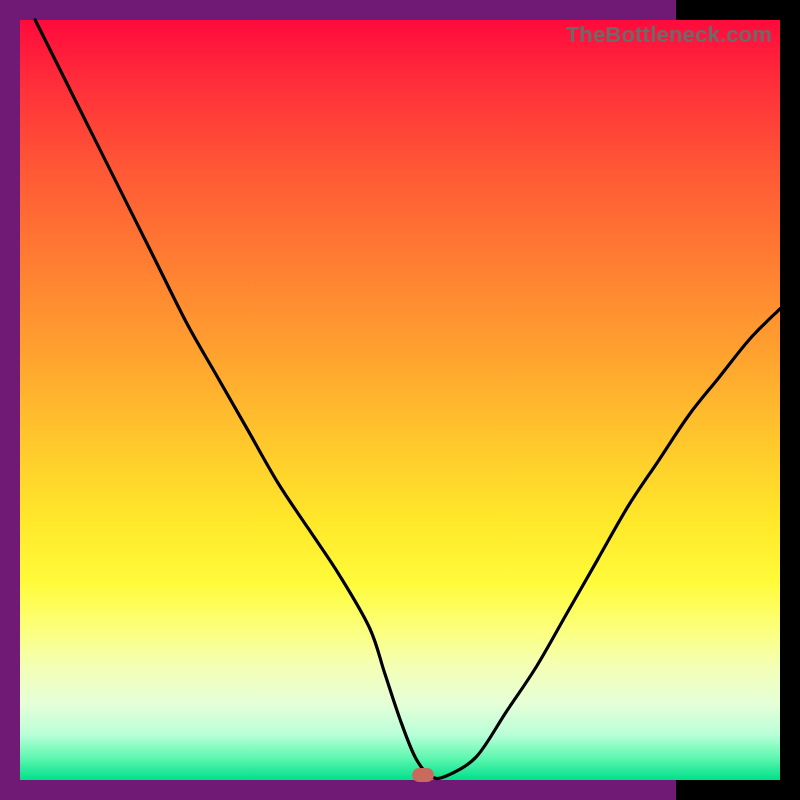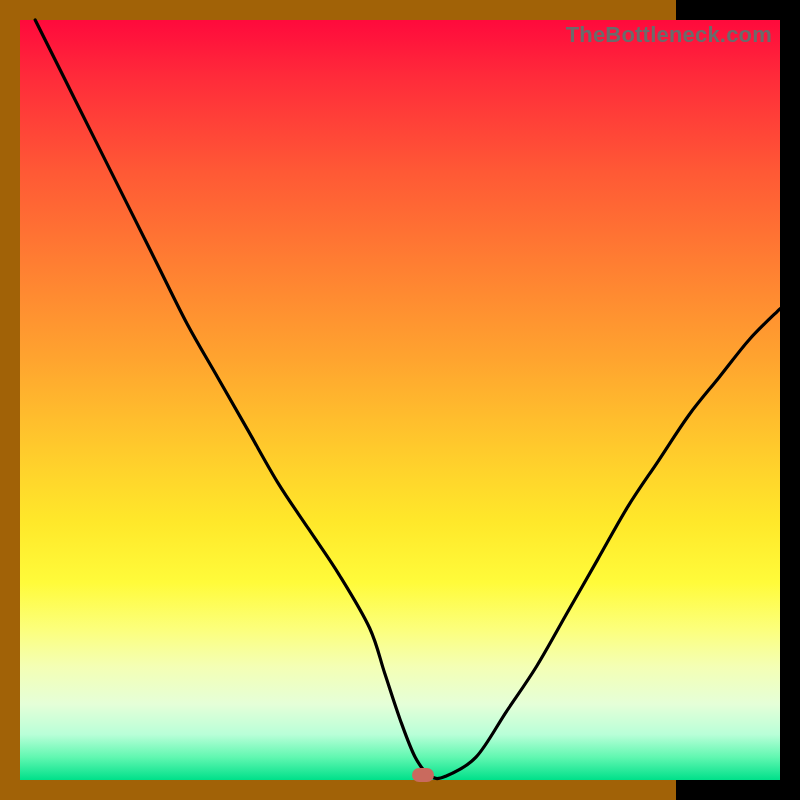--- a/index.html
+++ b/index.html
@@ -8,21 +8,21 @@
     width: 800px;
     height: 800px;
     background: #000;
     overflow: hidden;
     font-family: Arial, Helvetica, sans-serif;
   }
   .frame {
     position: relative;
     width: 676px;
     height: 800px;
-    background: #a16207;
+    background: #701a75;
   }
   .plot-area {
     position: absolute;
     left: 20px;
     top: 20px;
     width: 760px;
     height: 760px;
     background: linear-gradient(
       to bottom,
       #ff0a3c 0%,

